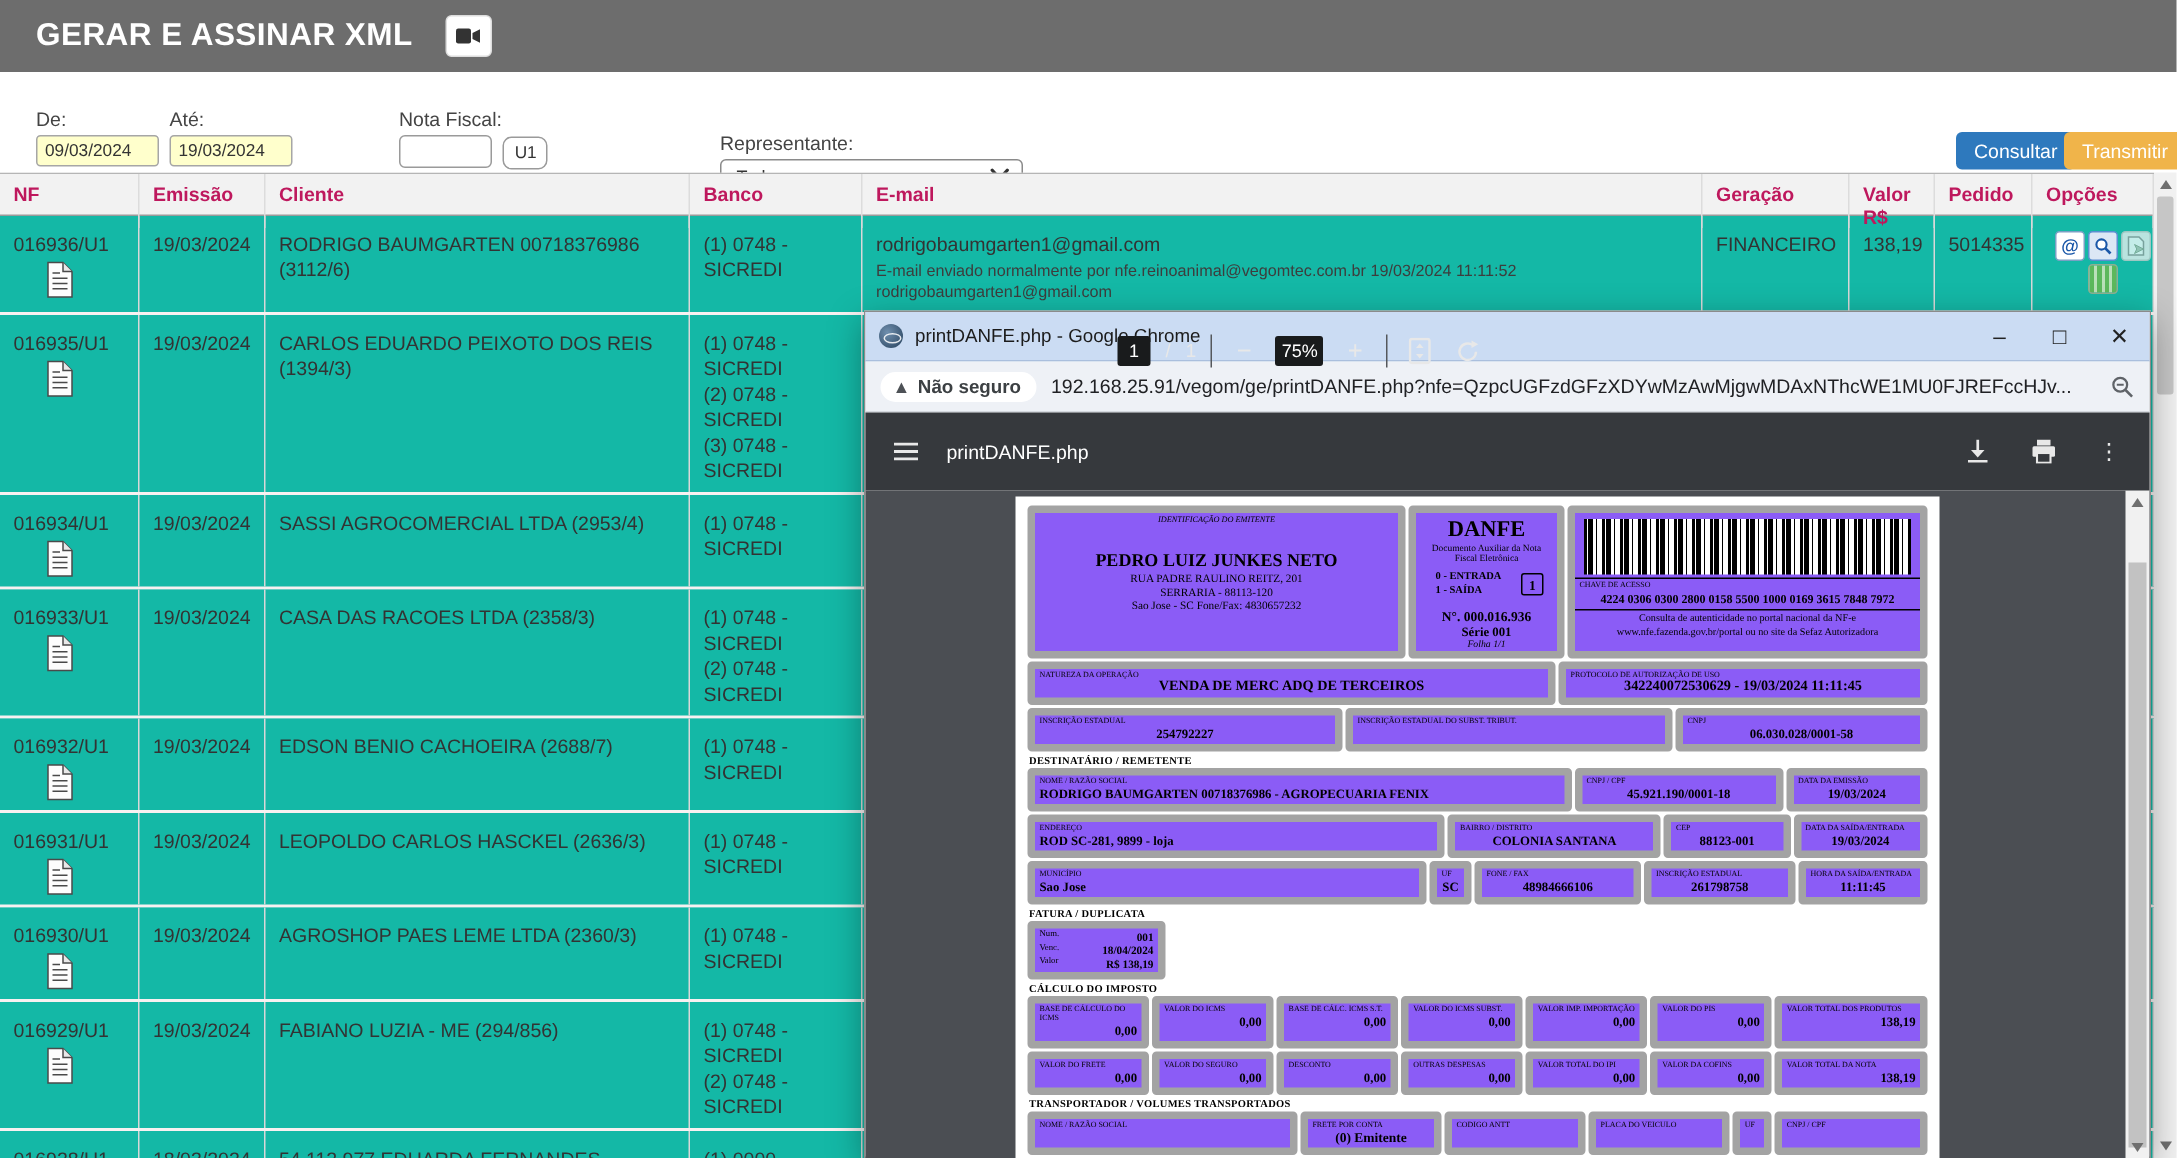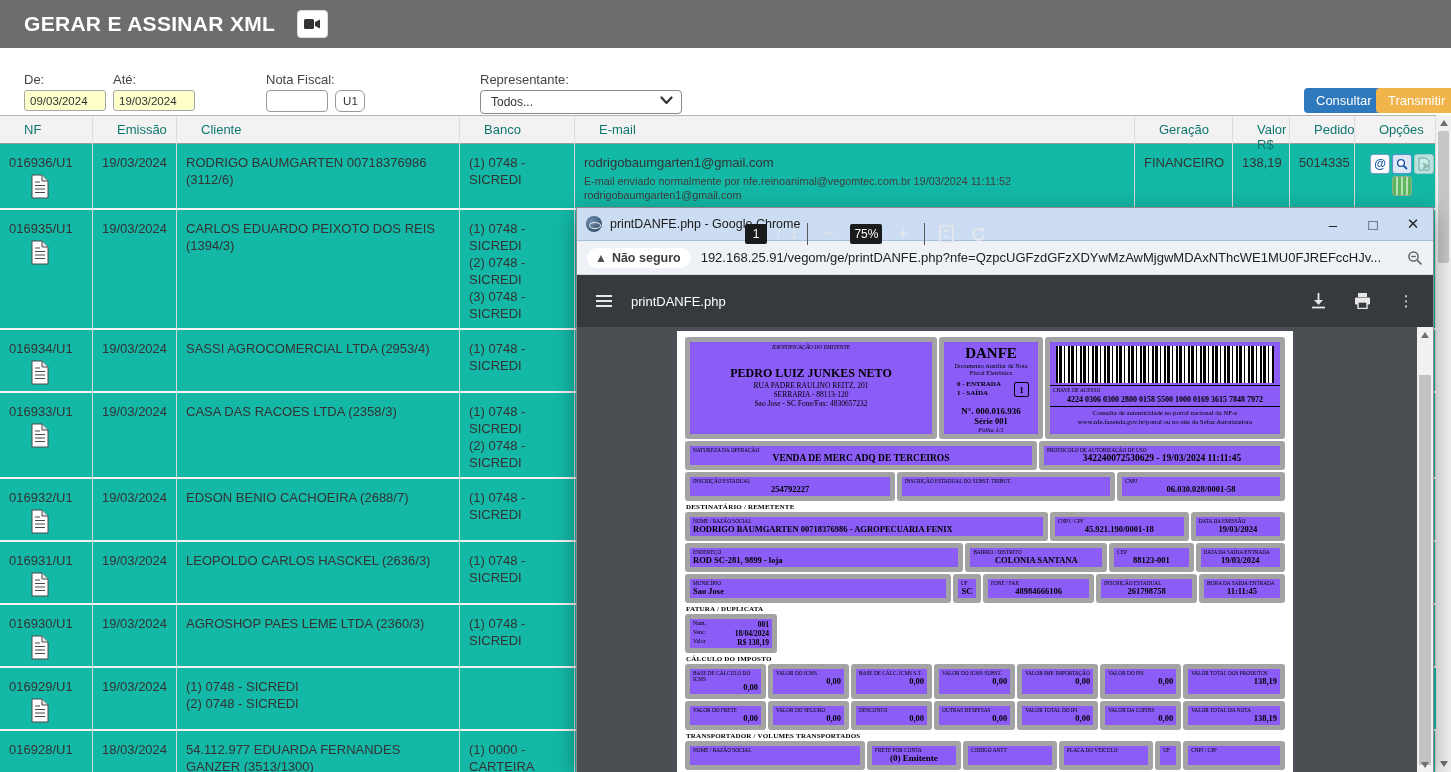--- a/index.html
+++ b/index.html
@@ -19,21 +19,21 @@
   #rep-select{position:relative;width:202px;height:24px;border:1px solid #8a8a8a;border-radius:4px;background:#fff;font-size:12px;color:#333;display:flex;align-items:center;padding:0 10px;cursor:pointer}
   #rep-select .chev{position:absolute;right:8px;top:5px}
   .btn{position:absolute;top:40px;height:25px;border:none;border-radius:4px;color:#fff;font-size:13px;padding:0 12px;cursor:pointer;font-family:"Liberation Sans",sans-serif}
   #btn-consultar{left:1304px;background:#2e79bd}
   #btn-transmitir{left:1376px;background:#f0b44a}
 
   
   #inv-table{position:absolute;left:0;top:115px;width:1436px;height:657px;overflow:hidden}
   .inv-grid{display:grid;grid-template-columns:93px 84px 283px 115px 560px 98px 57px 65px 81px}
   #inv-head{background:#f2f2f2;border-top:1px solid #b5b5b5;border-bottom:1px solid #9a9a9a;height:29px}
-  #inv-head>div{font-size:13px;font-weight:normal;color:#0f766e;padding:6px 0 0 24px;border-right:1px solid #dcdcdc}
+  #inv-head>div{font-size:13px;font-weight:bold;color:#be185d;padding:6px 0 0 9px;border-right:1px solid #dcdcdc}
   .inv-row{background:#14b8a6;border-bottom:2px solid #f7f1f1;min-height:58px}
   .inv-row>div{border-right:1px solid #d8d8d8;padding:10px 6px 6px 9px;font-size:13px;color:#333;line-height:17px}
   .nf-cell .doc-icon{margin:3px 0 0 20px;display:block}
   .valor-cell{text-align:right;padding-right:10px!important}
   .email-note{font-size:10.8px;color:#3d3d3d;margin-top:3px;line-height:14px}
   .opt-wrap{display:flex;flex-wrap:wrap;width:64px;gap:2px;justify-content:center;margin-left:6px}
   .opt-ico{width:20px;height:20px;border-radius:3px;display:flex;align-items:center;justify-content:center;cursor:pointer}
   .ico-mail{border:1px solid #7aa0c4;background:#fff;color:#1a57a8;font-weight:bold;font-size:12px}
   .ico-zoom{border:1px solid #5b8fd0;background:#dce7f5}
   .ico-send{border:1px solid #ccc;background:#f2f2f2;opacity:.75}
@@ -145,21 +145,21 @@
   </div>
   <div class="f-group" style="left:113px;top:24px">
     <div class="f-label">Até:</div>
     <input class="date-input" style="margin-top: 3px;" value="19/03/2024">
   </div>
   <div class="f-group" style="left:266px;top:24px">
     <div class="f-label">Nota Fiscal:</div>
     <input class="nf-input" style="margin-top: 3px;" value="">
     <span class="u1-box">U1</span>
   </div>
-  <div class="f-group" style="left:480px;top:24px">
+  <div class="f-group" style="left:480px;top:40px">
     <div class="f-label">Representante:</div>
     <div id="rep-select" style="margin-top:3px">
       <span>Todos...</span>
       <span class="chev">
         <svg width="13" height="9" viewBox="0 0 13 9">
             <polyline points="1.5,1.5 6.5,7 11.5,1.5" fill="none" stroke="#333" stroke-width="2.2" stroke-linecap="round" stroke-linejoin="round"></polyline>
           </svg>
       </span>
     </div>
   </div>
@@ -424,20 +424,21 @@
               <path d="M3 1h10l6 6v17H3z" fill="#fdfdfd" stroke="#4a4a4a"></path>
               <path d="M13 1v6h6" fill="#e8e8e8" stroke="#4a4a4a"></path>
               <line x1="6" y1="8" x2="11" y2="8" stroke="#4a4a4a"></line>
               <line x1="6" y1="11.5" x2="16" y2="11.5" stroke="#4a4a4a"></line>
               <line x1="6" y1="15" x2="16" y2="15" stroke="#4a4a4a"></line>
               <line x1="6" y1="18.5" x2="16" y2="18.5" stroke="#4a4a4a"></line>
             </svg>
           </span>
         </div>
         <div>19/03/2024</div>
+        <div style="padding-right:20px">FABIANO LUZIA - ME (294/856)</div>
         <div>
           <div>(1) 0748 - SICREDI</div>
           <div>(2) 0748 - SICREDI</div>
         </div>
         <div>
           <div></div>
           <div class="email-note"></div>
         </div>
         <div></div>
         <div class="valor-cell"></div>

